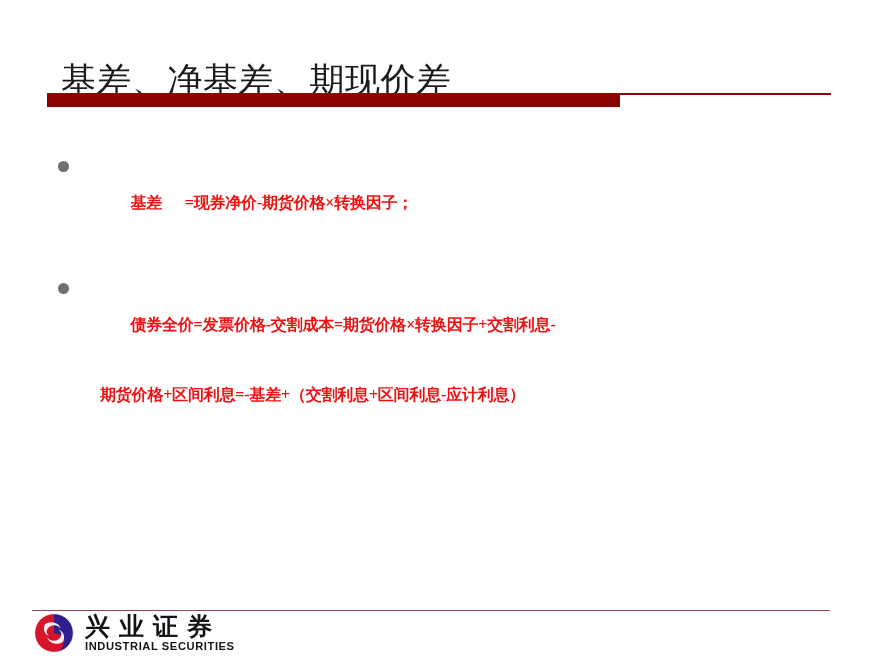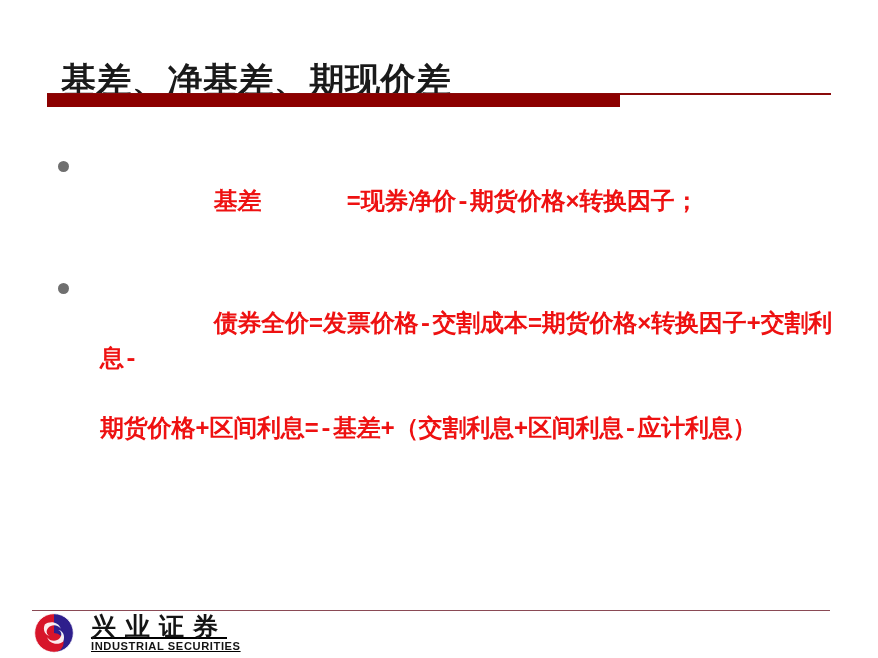--- a/index.html
+++ b/index.html
@@ -20,21 +20,21 @@
   }
 
   
   .slide-title {
     position: absolute;
     left: 61px;
     top: 34px;
     font-family: "DejaVu Serif", "Liberation Serif", serif;
     font-size: 35px;
     line-height: 46px;
-    font-weight: 700;
+    font-weight: 400;
     color: #1a1a1a;
     letter-spacing: 0.5px;
     white-space: nowrap;
   }
 
   
   .title-rule {
     position: absolute;
     left: 47px;
     top: 93px;
@@ -69,22 +69,22 @@
     flex: 0 0 auto;
     width: 11px;
     height: 11px;
     border-radius: 50%;
     background: #6f6f6f;
     margin-top: 11px;
     margin-right: 31px;
   }
   .bullet-text {
     flex: 1 1 auto;
-    font-family: Liberation Mono, monospace;
-    font-size: 24px;
+    font-family: Liberation Serif, serif;
+    font-size: 16px;
     font-weight: bold;
     color: #ee1111;
     line-height: 35px;
     letter-spacing: -0.2px;
     white-space: pre-wrap;
   }
   .bullet-text .line2 {
     display: block;
   }
 
@@ -103,25 +103,24 @@
     top: 612px;
     display: flex;
     align-items: center;
   }
   .logo-mark {
     width: 42px;
     height: 42px;
     flex: 0 0 auto;
   }
   .logo-words {
-    margin-left: 16px;
+    margin-left: 10px;
     display: flex;
     flex-direction: column;
     justify-content: center;
-    text-decoration: underline;
   }
   .logo-cn {
     font-family: "DejaVu Sans", "Liberation Sans", sans-serif;
     font-size: 25px;
     font-weight: bold;
     color: #141414;
     letter-spacing: 9px;
     line-height: 27px;
     white-space: nowrap;
   }

